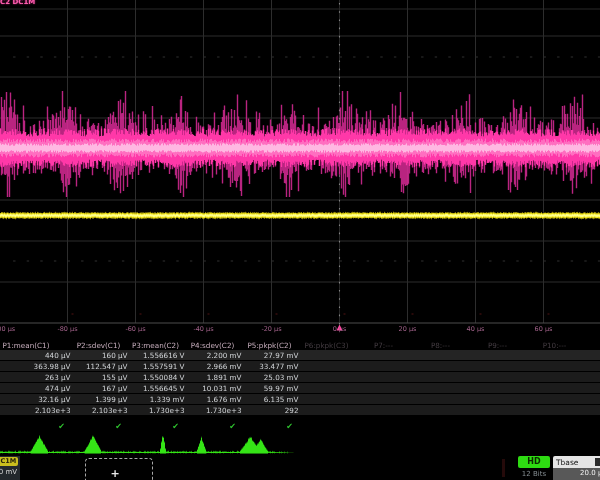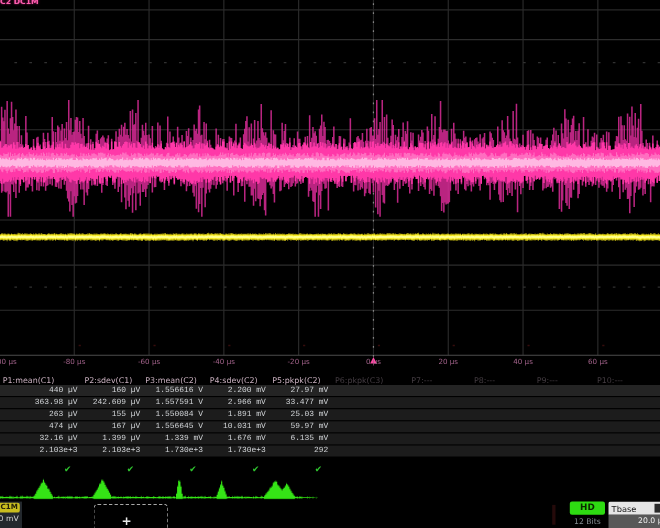--- a/index.html
+++ b/index.html
@@ -7,21 +7,21 @@
           font-family:"DejaVu Sans","Liberation Sans",sans-serif;filter:blur(0.35px);}
   #wave{position:absolute;left:0;top:0;}
   .tl-label{position:absolute;left:0;top:-2px;font-size:7px;font-weight:bold;letter-spacing:0px;
             color:#ff5fae;text-shadow:0 0 2px #c0257f;}
   .tlabel{position:absolute;font-size:6.5px;color:#a2628a;transform:translateX(-50%);white-space:nowrap;}
   
   #mtable{position:absolute;left:0;top:0;width:600px;height:480px;pointer-events:none;}
   .rowband{position:absolute;left:0;width:600px;height:10px;background:#1c1c1c;}
   .mhead{position:absolute;font-size:7.2px;color:#c9b0bf;transform:translateX(-50%);white-space:nowrap;}
   .mhead.dim{color:#443c42;}
-  .mval{position:absolute;font-size:7.2px;color:#d2d5d8;transform:translateX(-100%);white-space:nowrap;font-family:Liberation Mono, monospace;}
+  .mval{position:absolute;font-size:7.2px;color:#d2d5d8;transform:translateX(-100%);white-space:nowrap;}
   .mcheck{position:absolute;font-size:8px;color:#2fc52f;transform:translateX(-50%);line-height:8px;}
   
   .desc{position:absolute;overflow:hidden;}
   #c1box{left:0;top:456px;width:20px;height:24px;background:#23282d;}
   #c1tag{position:absolute;left:-7px;top:1px;height:9px;background:#c9bd1e;color:#26220a;
          font-size:6.5px;font-weight:bold;border-radius:2px;padding:0 2px;line-height:9.5px;}
   #c1val{position:absolute;left:-30px;top:12px;width:47px;text-align:right;font-size:7px;color:#d6d6d6;}
   #c2box{left:21px;top:456px;width:63px;height:24px;background:#1f1522;border:1px solid #e8559f;border-bottom:none;box-sizing:border-box;}
   #c2valrow{position:absolute;left:0;top:12px;width:63px;height:12px;background:#47617a;}
   #c2badge{position:absolute;left:1px;top:1px;background:#f85ca8;color:#33001d;font-size:7px;font-weight:bold;
@@ -119,21 +119,21 @@
       <div class="mhead" style="left: 26px; top: 341px;">P1:mean(C1)</div>
       <div class="mval" style="left: 70.5px; top: 351px;">440 µV</div>
       <div class="mval" style="left: 70.5px; top: 362px;">363.98 µV</div>
       <div class="mval" style="left: 70.5px; top: 373px;">263 µV</div>
       <div class="mval" style="left: 70.5px; top: 384px;">474 µV</div>
       <div class="mval" style="left: 70.5px; top: 395px;">32.16 µV</div>
       <div class="mval" style="left: 70.5px; top: 406px;">2.103e+3</div>
       <div class="mcheck" style="left: 61.5px; top: 423px;">✔</div>
       <div class="mhead" style="left: 98.5px; top: 341px;">P2:sdev(C1)</div>
       <div class="mval" style="left: 127.5px; top: 351px;">160 µV</div>
-      <div class="mval" style="left: 127.5px; top: 362px;">242.609 µV</div>
+      <div class="mval" style="left: 127.5px; top: 362px;">112.547 µV</div>
       <div class="mval" style="left: 127.5px; top: 373px;">155 µV</div>
       <div class="mval" style="left: 127.5px; top: 384px;">167 µV</div>
       <div class="mval" style="left: 127.5px; top: 395px;">1.399 µV</div>
       <div class="mval" style="left: 127.5px; top: 406px;">2.103e+3</div>
       <div class="mcheck" style="left: 118.5px; top: 423px;">✔</div>
       <div class="mhead" style="left: 155.5px; top: 341px;">P3:mean(C2)</div>
       <div class="mval" style="left: 184.5px; top: 351px;">1.556616 V</div>
       <div class="mval" style="left: 184.5px; top: 362px;">1.557591 V</div>
       <div class="mval" style="left: 184.5px; top: 373px;">1.550084 V</div>
       <div class="mval" style="left: 184.5px; top: 384px;">1.556645 V</div>

